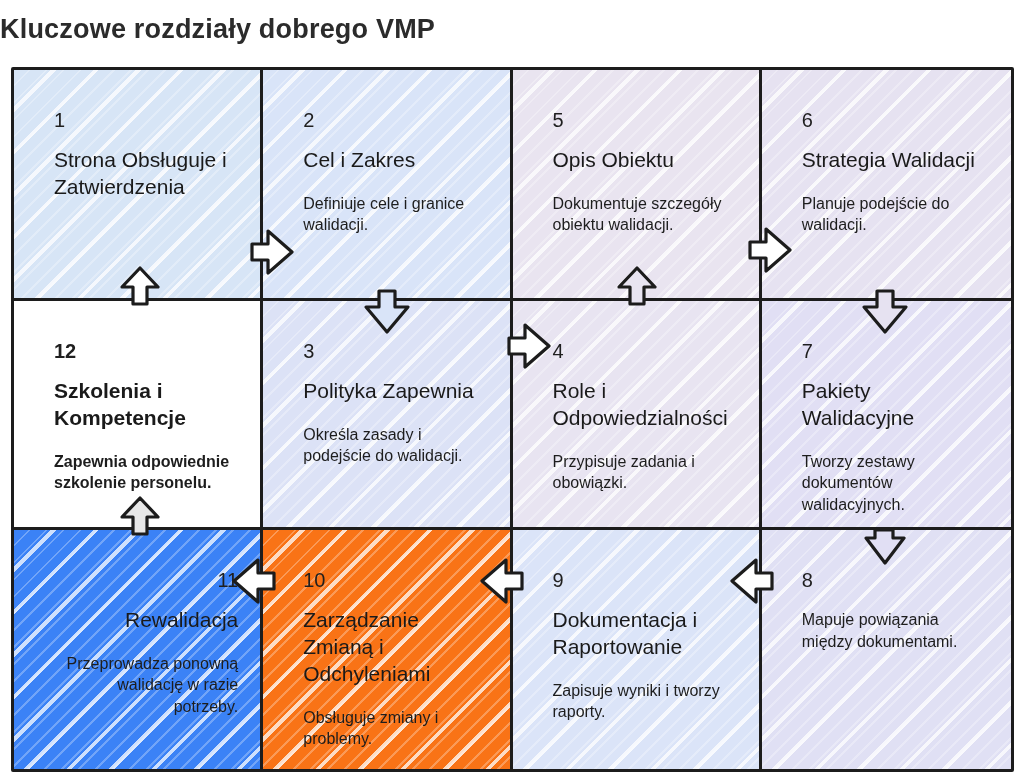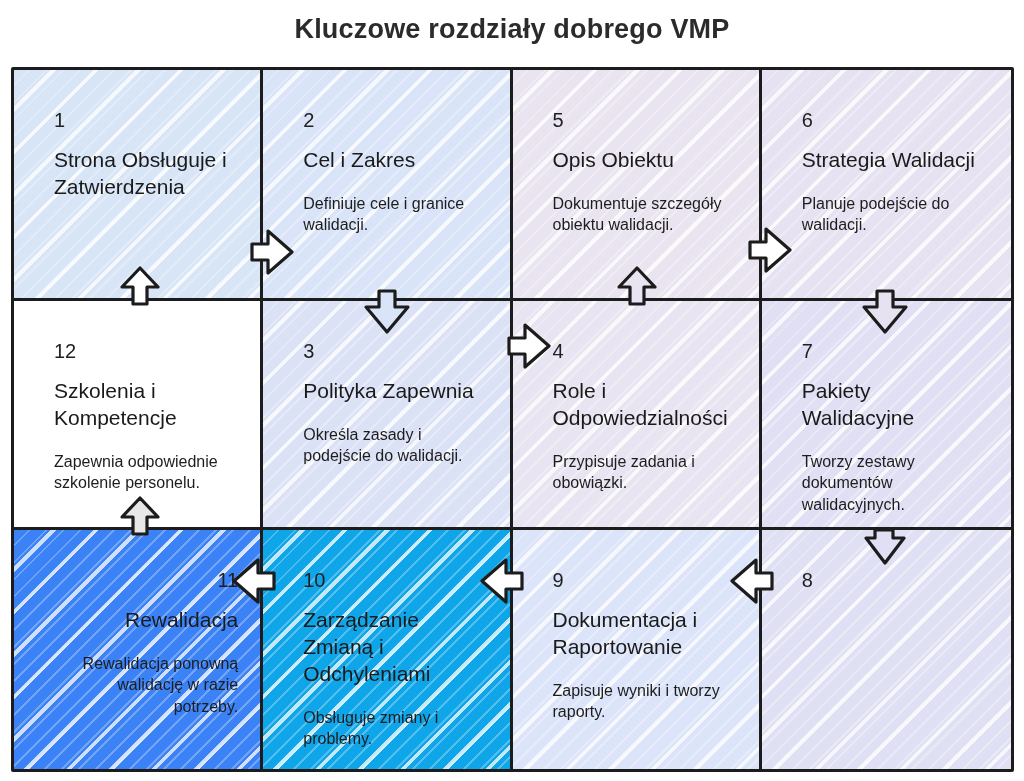--- a/index.html
+++ b/index.html
@@ -1,21 +1,21 @@
 <!DOCTYPE html>
 <html><head>
 <meta charset="utf-8">
 <style>
   html,body{margin:0;padding:0;background:#ffffff;}
   .page{
     position:relative;width:1024px;height:781px;background:#ffffff;
     font-family:"Liberation Sans","DejaVu Sans",sans-serif;color:#1c1c1c;overflow:hidden;
   }
   .title{
-    position:absolute;top:14px;left:0;width:100%;text-align:center;
+    position:absolute;top:14px;left:0;width:100%;
     font-size:27px;font-weight:600;color:#2b2b2b;letter-spacing:.2px;
   }
   .grid{
     position:absolute;left:11px;top:67px;width:1003px;height:705px;
     box-sizing:border-box;border:3px solid #1c1c1c;border-radius:2px;
     display:grid;grid-template-columns:repeat(4,1fr);grid-template-rows:232fr 230fr 240fr;
   }
   .cell{
     position:relative;box-sizing:border-box;
     border-right:3px solid #1c1c1c;border-bottom:3px solid #1c1c1c;
@@ -70,21 +70,21 @@
     </div>
     <div class="cell col-last" style="background-color: rgb(230, 226, 241);">
       <div class="cell-inner">
         <div class="cell-number">6</div>
         <div class="cell-title">Strategia Walidacji</div>
         <div class="cell-desc">Planuje podejście do
 walidacji.</div>
       </div>
     </div>
 
-    <div class="cell" style="background-color: rgb(255, 255, 255);">
+    <div class="cell" style="background-color: rgb(255, 255, 255); font-weight: bold;">
       <div class="cell-inner">
         <div class="cell-number">12</div>
         <div class="cell-title">Szkolenia i
 Kompetencje</div>
         <div class="cell-desc">Zapewnia odpowiednie
 szkolenie personelu.</div>
       </div>
     </div>
     <div class="cell" style="background-color: rgb(220, 226, 246);">
       <div class="cell-inner">
@@ -111,26 +111,26 @@
         <div class="cell-desc">Tworzy zestawy
 dokumentów
 walidacyjnych.</div>
       </div>
     </div>
 
     <div class="cell row-last" style="background-color: #3b82f6; text-align: right;">
       <div class="cell-inner">
         <div class="cell-number">11</div>
         <div class="cell-title">Rewalidacja</div>
-        <div class="cell-desc">Rewalidacja ponowną
+        <div class="cell-desc">Przeprowadza ponowną
 walidację w razie
 potrzeby.</div>
       </div>
     </div>
-    <div class="cell row-last" style="background-color: #0ea5e9;">
+    <div class="cell row-last" style="background-color: #f97316;">
       <div class="cell-inner">
         <div class="cell-number">10</div>
         <div class="cell-title">Zarządzanie
 Zmianą i
 Odchyleniami</div>
         <div class="cell-desc">Obsługuje zmiany i
 problemy.</div>
       </div>
     </div>
     <div class="cell row-last" style="background-color: rgb(219, 228, 248);">
@@ -138,20 +138,22 @@
         <div class="cell-number">9</div>
         <div class="cell-title">Dokumentacja i
 Raportowanie</div>
         <div class="cell-desc">Zapisuje wyniki i tworzy
 raporty.</div>
       </div>
     </div>
     <div class="cell col-last row-last" style="background-color: rgb(224, 224, 244);">
       <div class="cell-inner">
         <div class="cell-number">8</div>
+        <div class="cell-desc">Mapuje powiązania
+między dokumentami.</div>
       </div>
     </div>
 
     <div class="arrow" style="left:236px;top:157px;">
       <svg width="44" height="50" viewBox="0 0 44 50">
           <path d="M2 17 L18 17 L18 4 L42 25 L18 46 L18 33 L2 33 Z" fill="#ffffff" stroke="#1c1c1c" stroke-width="3.2" stroke-linejoin="round"></path>
         </svg>
     </div>
     <div class="arrow" style="left:348px;top:219px;">
       <svg width="50" height="46" viewBox="0 0 50 46">

